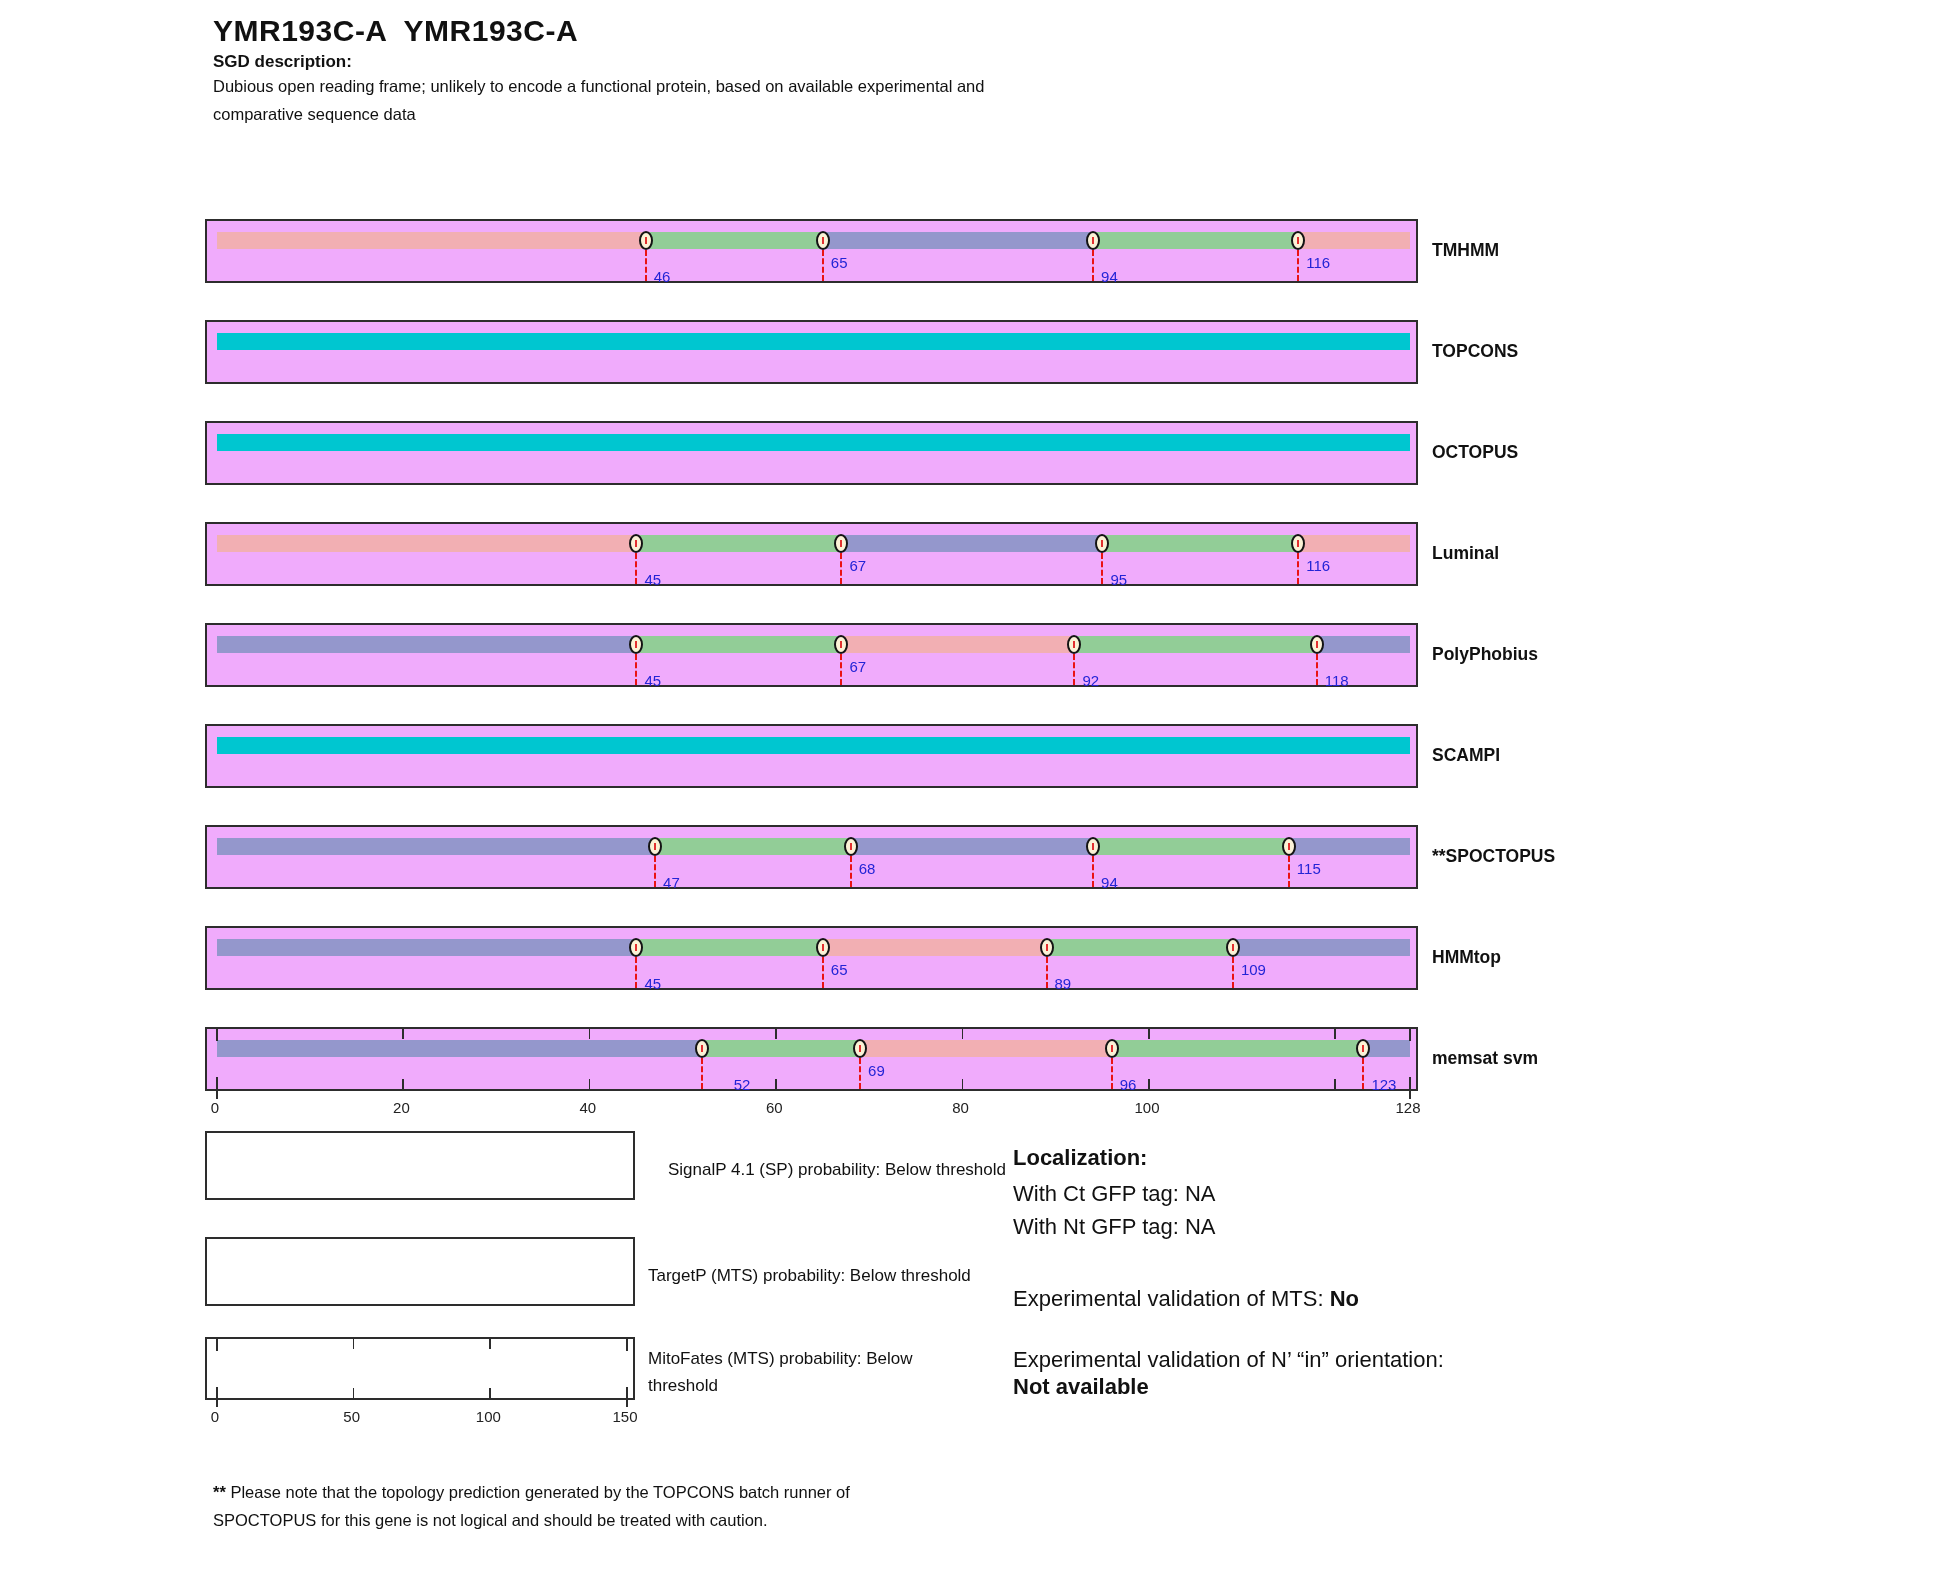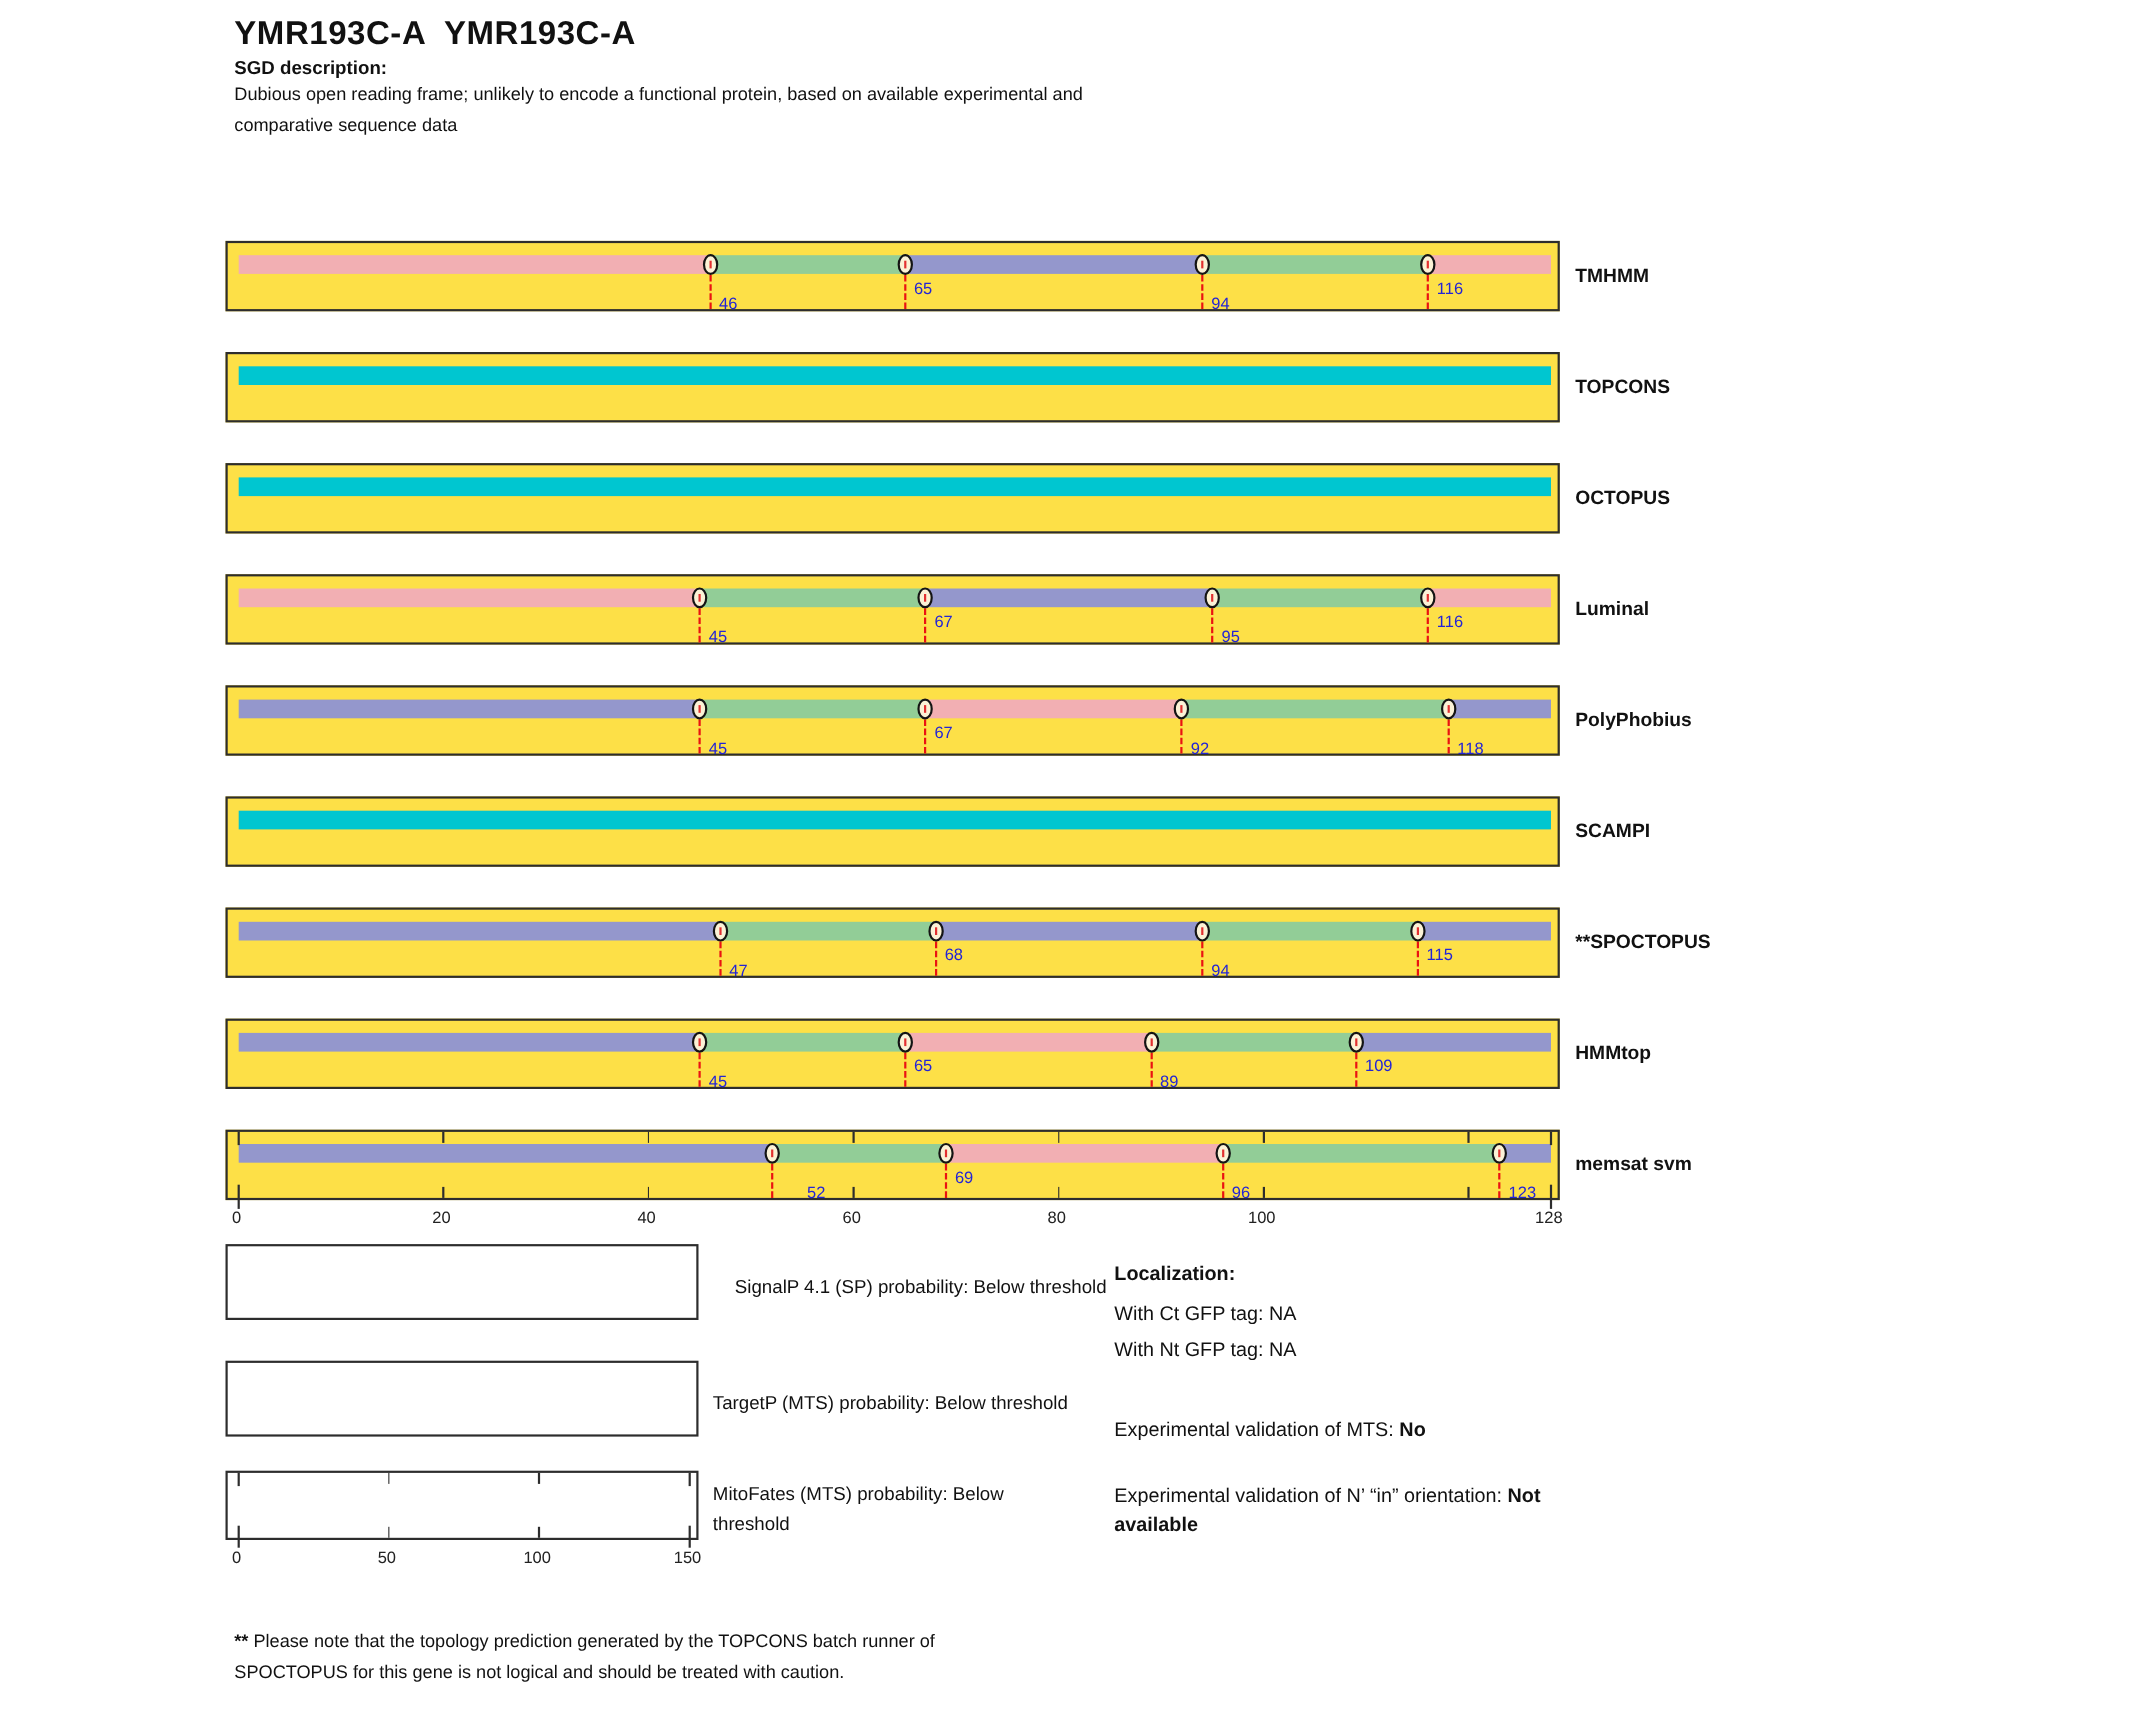--- a/index.html
+++ b/index.html
@@ -4,32 +4,32 @@
 <style>
   html,body{margin:0;padding:0;background:#fff;}
   #canvas{position:relative;width:1950px;height:1573px;background:#ffffff;
           font-family:"Liberation Sans",sans-serif;color:#111;overflow:hidden;}
   .abs{position:absolute;}
   .title{font-size:30px;font-weight:bold;white-space:pre;letter-spacing:.5px;}
   .sgd-label{font-size:17px;font-weight:bold;}
   .sgd-text{font-size:16.5px;line-height:28px;}
   .legend-title{font-size:20px;font-weight:bold;}
   .legend-item{font-size:19px;font-weight:bold;line-height:25.5px;white-space:nowrap;}
-  .track-box{position:absolute;background:#fde047;border:2px solid #2d2d2d;box-sizing:border-box;}
+  .track-box{position:absolute;background:#f0abfc;border:2px solid #2d2d2d;box-sizing:border-box;}
   .seg{position:absolute;}
   .track-name{position:absolute;font-size:17.5px;font-weight:bold;white-space:nowrap;}
   .dash{position:absolute;width:0;border-left:2px dashed #ea1212;}
   .marker{position:absolute;border:2px solid #141414;border-radius:50%;background:#fbf2d6;box-sizing:border-box;}
   .marker-dot{position:absolute;background:#e23030;}
   .num{position:absolute;font-size:15px;color:#2324d6;white-space:nowrap;}
   .tick{position:absolute;background:#2d2d2d;}
   .axis-label{position:absolute;font-size:15px;color:#222;transform:translateX(-50%);white-space:nowrap;}
   .panel-box{position:absolute;background:#fff;border:2px solid #2d2d2d;box-sizing:border-box;}
   .panel-label{position:absolute;font-size:17px;line-height:27px;color:#111;}
-  .loc{font-size:18px;line-height:24px;}
+  .loc{font-size:22px;line-height:24px;}
   .loc .b{font-weight:bold;}
   .footnote{font-size:16.5px;line-height:28px;}
 </style>
 </head>
 <body>
 
 <div id="canvas">
 
   <div class="abs title" style="left:213px;top:14px;">YMR193C-A  YMR193C-A</div>
   <div class="abs sgd-label" style="left:213px;top:52px;">SGD description:</div>

